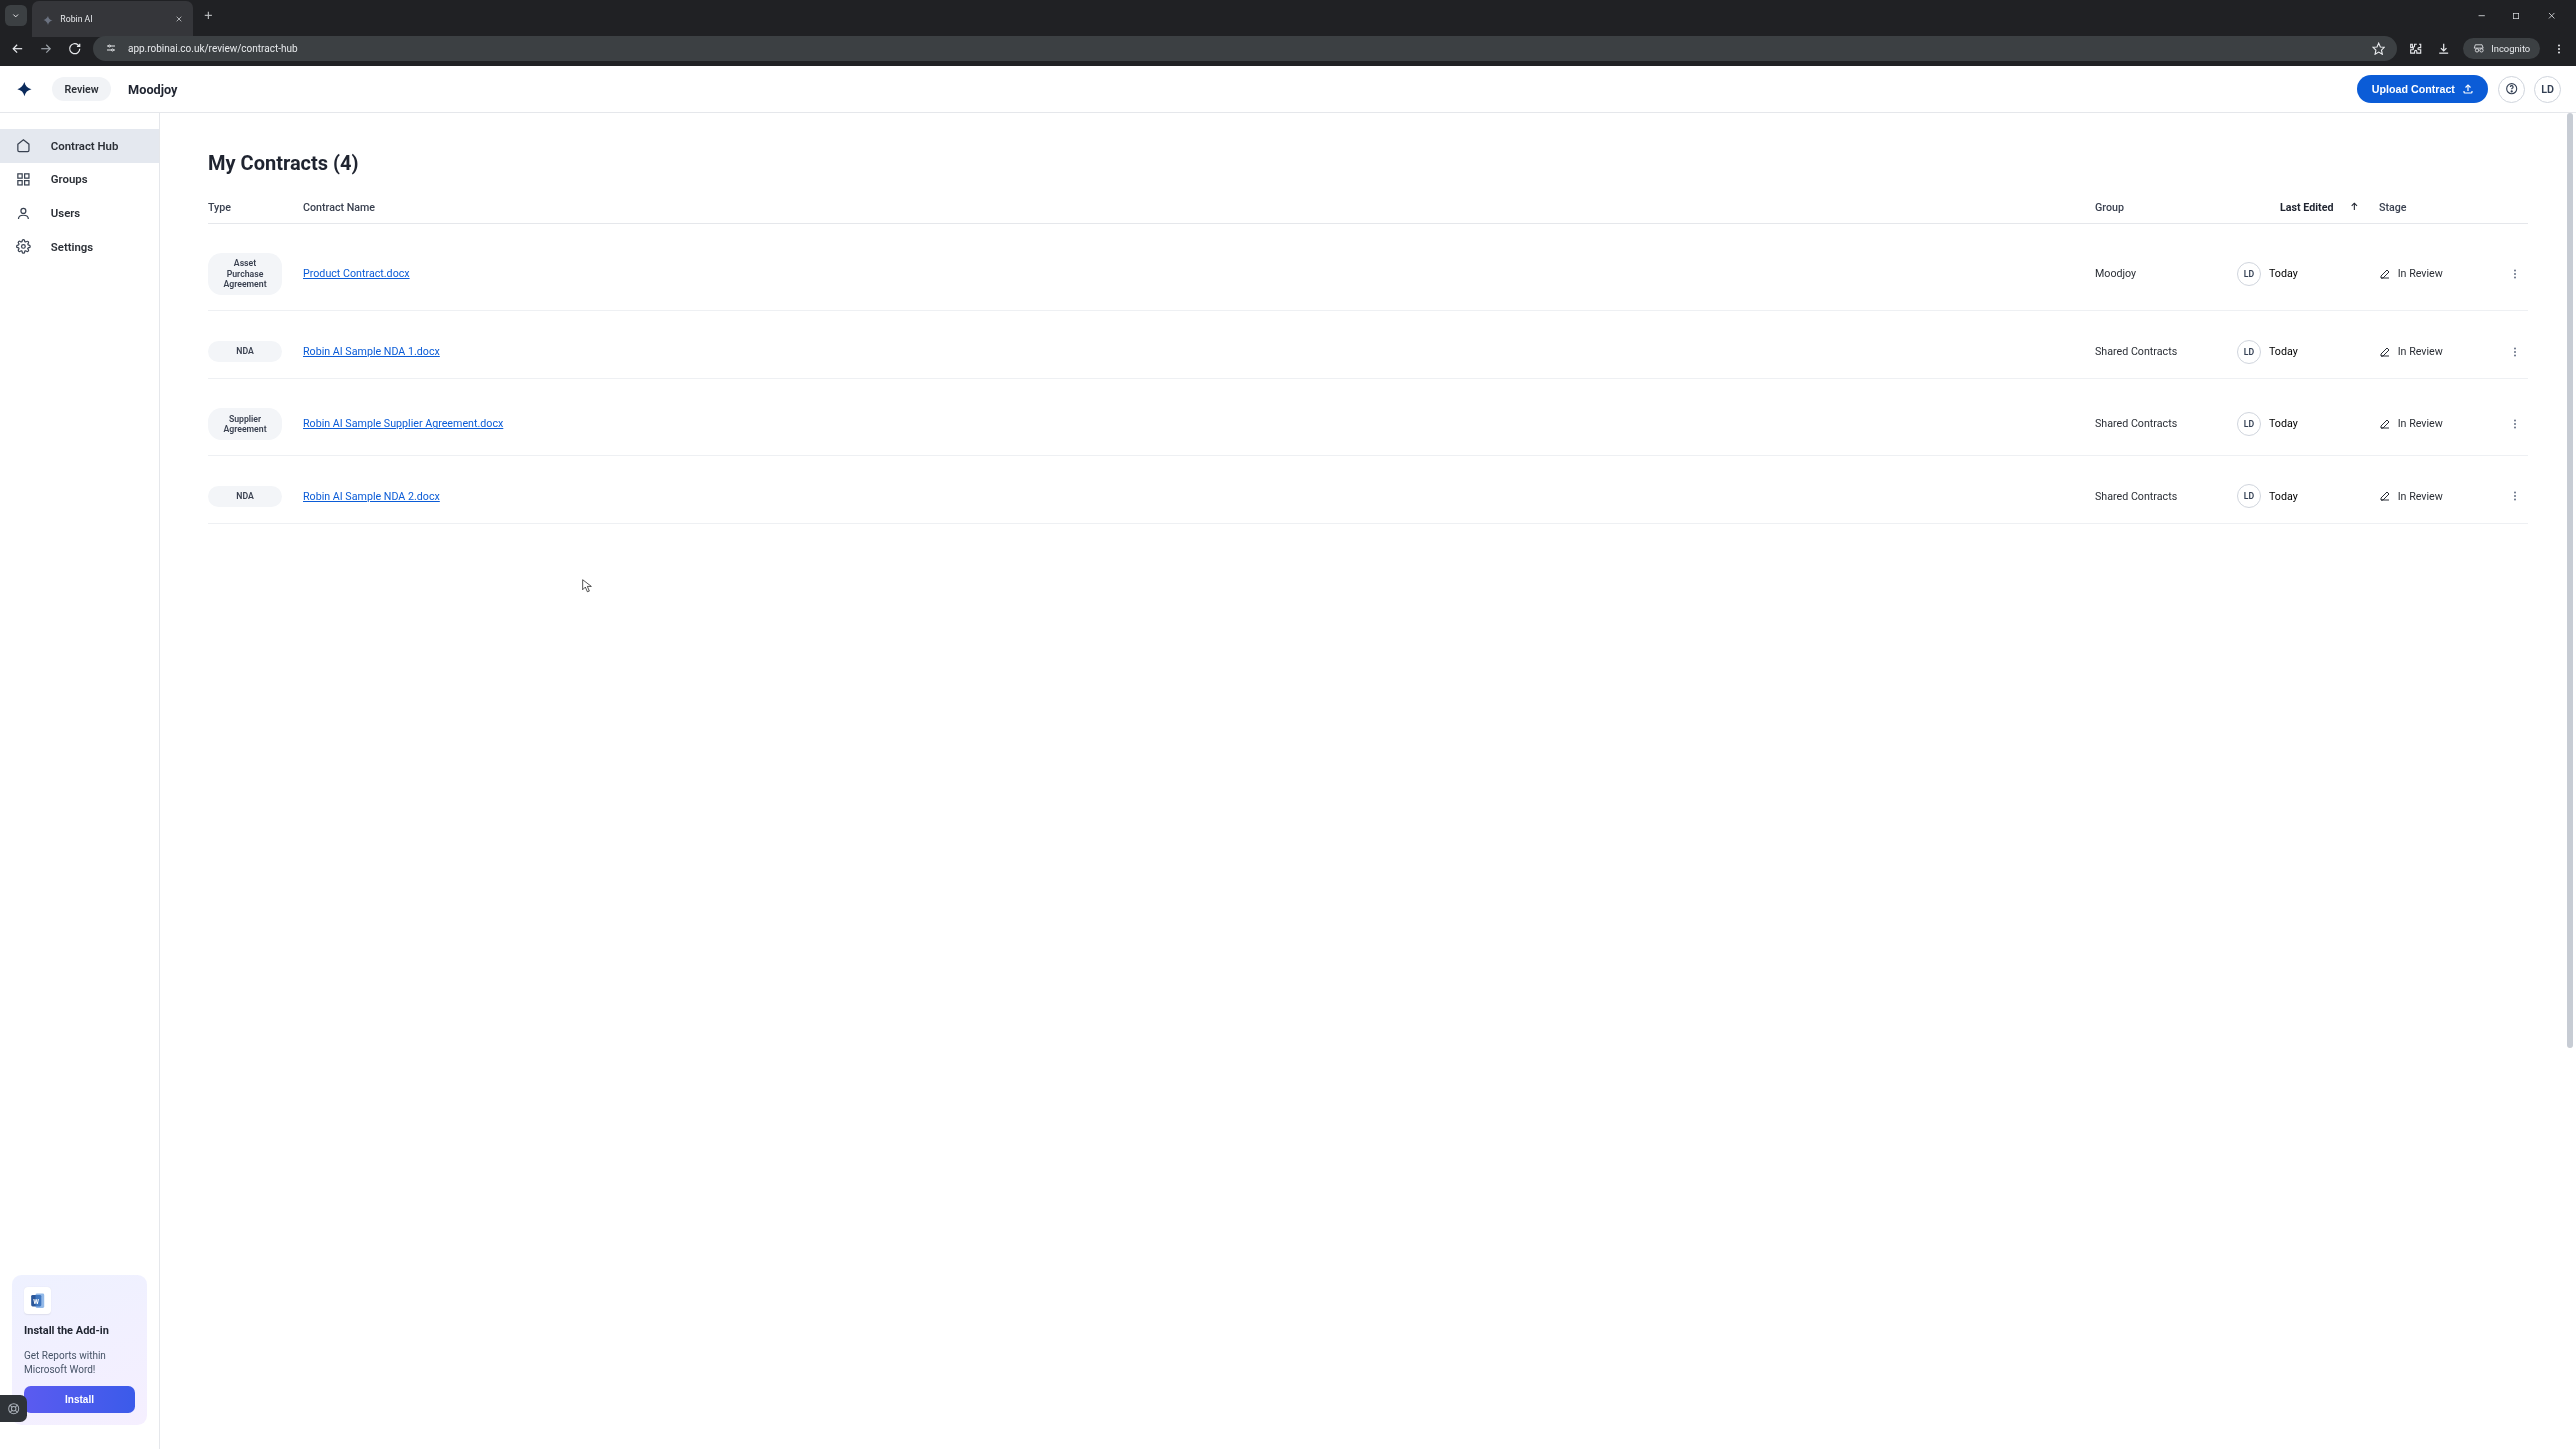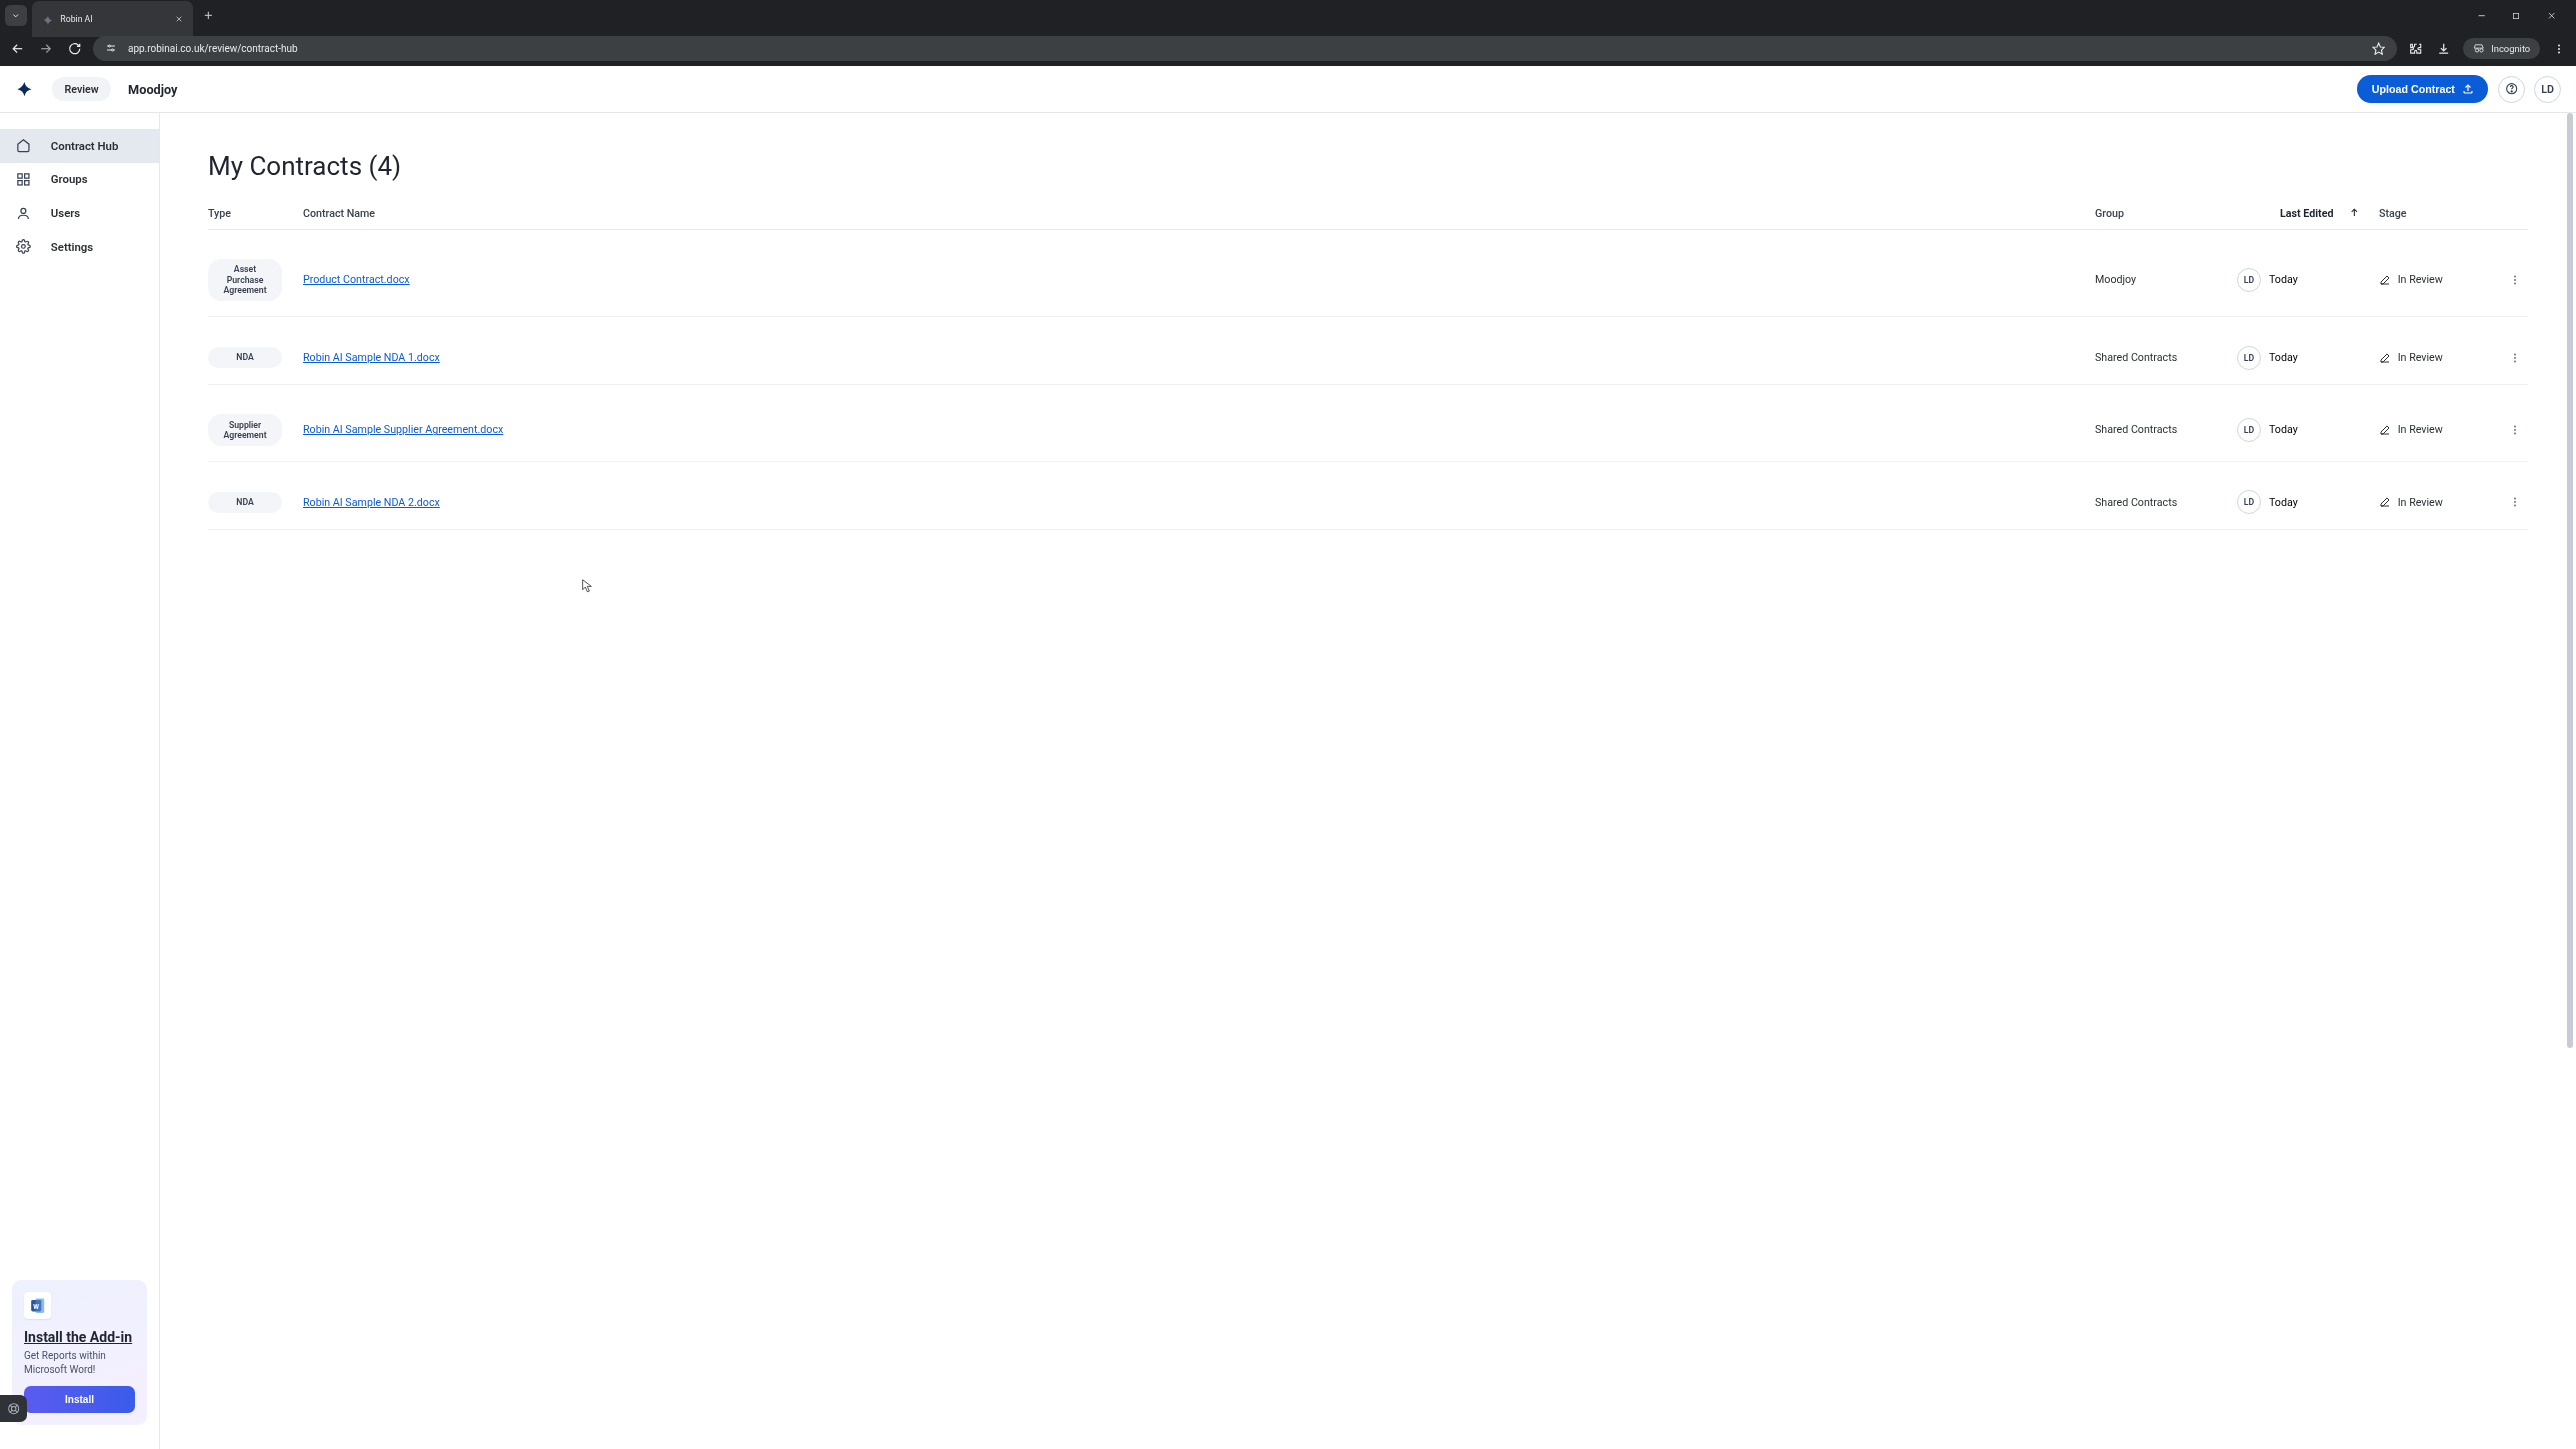--- a/index.html
+++ b/index.html
@@ -35,28 +35,28 @@
 .circ-btn { width: 27px; height: 27px; border-radius: 50%; border: 1px solid #d0d5dd; display: flex; align-items: center; justify-content: center; cursor: pointer; color: #344054; font-weight: 600; background: #fff; }
 
 .app-body { display: flex; flex: 1; min-height: 0; position: relative; }
 .sidebar { width: 160px; border-right: 0.7px solid #e5e7eb; padding: 16px 0 12px; display: flex; flex-direction: column; }
 .side-item { display: flex; align-items: center; gap: 20px; padding: 9.4px 16px; font-size: 11.4px; font-weight: 600; color: #2b2f36; cursor: pointer; }
 .side-item.active { background: #e4e8ef; }
 .side-item .ico { width: 14.8px; height: 14.8px; display: flex; align-items: center; justify-content: center; color: #384150; }
 
 .addin-card { margin: auto 12px 12px; background: linear-gradient(160deg, #eef1ff, #f5efff); border-radius: 9.4px; padding: 12px; }
 .addin-card .word-ico { width: 27px; height: 27px; border-radius: 4px; background: #fff; display: flex; align-items: center; justify-content: center; margin-bottom: 9.4px; box-shadow: 0 0.7px 1.3px rgba(0,0,0,.08); }
-.addin-card h4 { font-size: 14px; font-weight: 700; color: #1f2430; margin-bottom: 4px; text-decoration: underline; }
+.addin-card h4 { font-size: 11px; font-weight: 700; color: #1f2430; margin-bottom: 12px; }
 .addin-card p { font-size: 10px; color: #475467; line-height: 1.4; margin-bottom: 9.4px; }
 .btn-install { width: 100%; background: linear-gradient(90deg, #5b5bf0, #3b5bea); color: #fff; border: none; border-radius: 6.7px; padding: 8px 0; font-weight: 700; font-size: 10px; cursor: pointer; }
 
 .help-float { position: absolute; left: 0; bottom: 27px; width: 27px; height: 27px; background: #2f3338; border-radius: 0 6.7px 6.7px 0; display: flex; align-items: center; justify-content: center; cursor: pointer; color: #aab0b8; }
 
 .content { flex: 1; overflow-y: auto; padding: 38px 48px; }
-.page-title { font-size: 26px; font-weight: 400; color: #1f2430; margin-bottom: 19px; }
+.page-title { font-size: 20px; font-weight: 700; color: #1f2430; margin-bottom: 19px; }
 
 .table { width: 100%; }
 .thead, .row { display: grid; grid-template-columns: 87px 1fr 134px 134px 114px 27px; align-items: center; gap: 8px; margin-top: 14px; }
 .thead { padding: 6.7px 0 9.4px; border-bottom: 0.7px solid #e5e7eb; font-size: 10.7px; color: #3a4150; }
 .th { font-weight: 500; }
 .th.sorted { font-weight: 700; color: #1f2430; display: flex; align-items: flex-start; gap: 16px; padding-left: 43px; }
 .row { padding: 14.8px 0; border-bottom: 0.7px solid #eef0f3; }
 .type-badge { background: #f3f5f8; border-radius: 13.4px; padding: 5.4px 8px; text-align: center; font-size: 8.7px; font-weight: 600; color: #3a4150; line-height: 1.2; max-width: 74px; }
 .doc-link { color: #0b5cd7; text-decoration: underline; font-size: 10.7px; cursor: pointer; }
 .cell { font-size: 10.7px; color: #2b2f36; }

